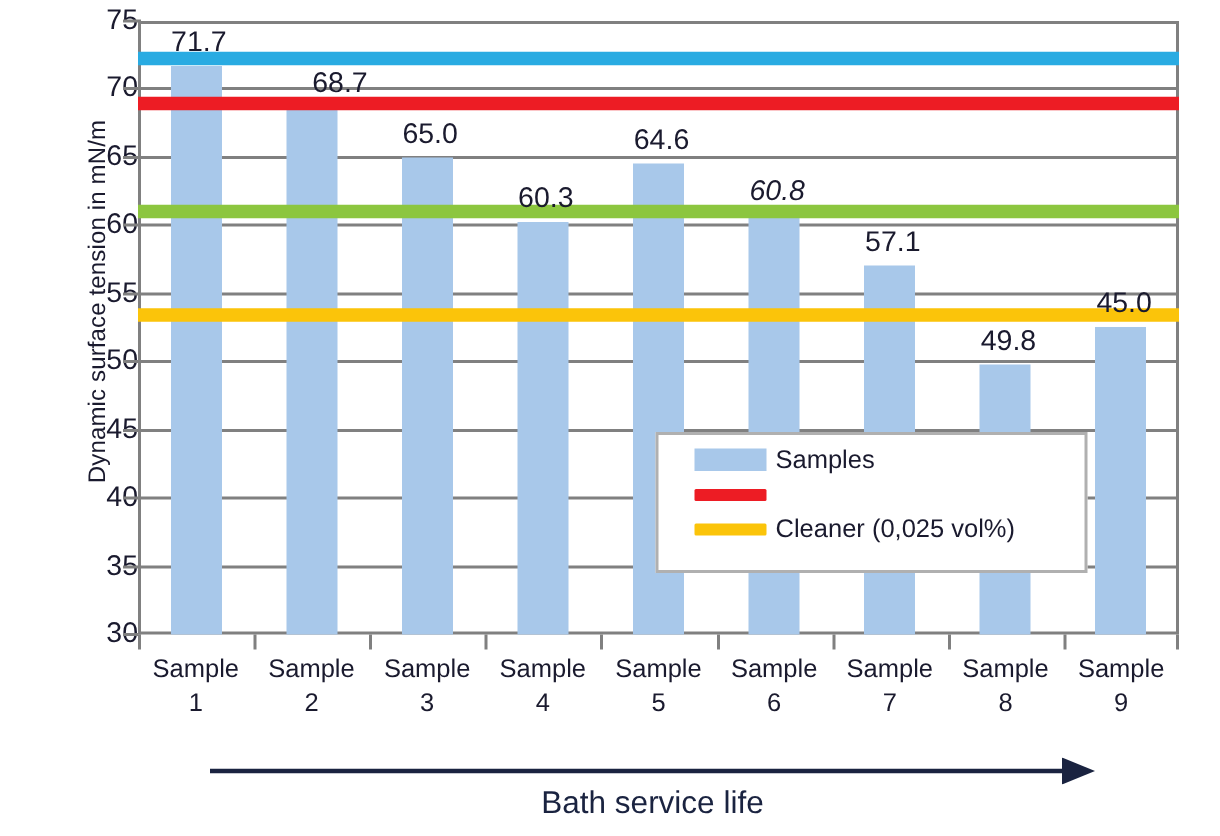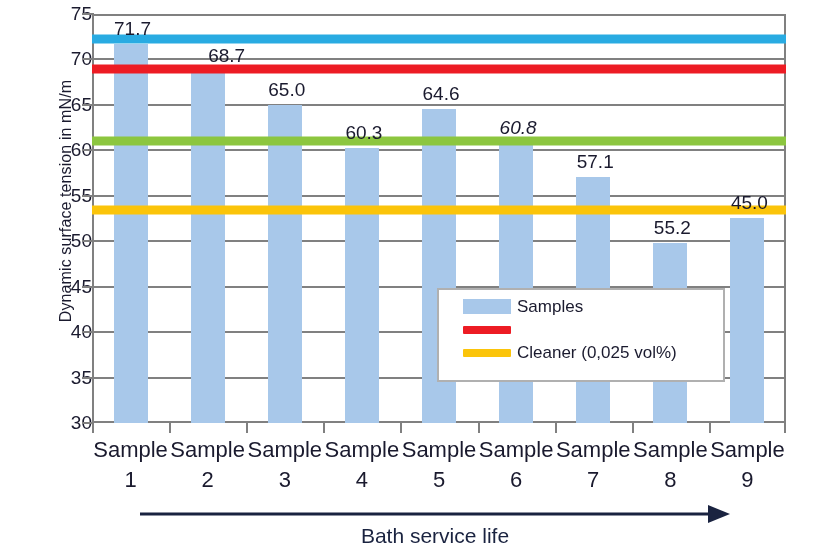--- a/index.html
+++ b/index.html
@@ -120,21 +120,21 @@
     top: 0;
     width: 2px;
     height: 10px;
     background: #808080;
   }
   .x-label {
     position: absolute;
     top: 12px;
     width: 90px;
     text-align: center;
-    font-size: 22px;
+    font-size: 17px;
     line-height: 1.35;
     color: #1a1a2e;
     transform: translateX(-50%);
   }
 
   
   #legend {
     position: absolute;
     left: 437px;
     top: 288px;
@@ -253,21 +253,21 @@
         <div class="refline" style="top: 196.32px; background: rgb(251, 196, 10);"></div>
       </div>
     <div id="bar-labels">
         <div class="bar-label" style="left: 40.5556px; top: 3.99333px;">71.7</div>
         <div class="bar-label" style="left: 117.667px; top: 31.26px; margin-left: 17px;">68.7</div>
         <div class="bar-label" style="left: 194.778px; top: 64.8889px;">65.0</div>
         <div class="bar-label" style="left: 271.889px; top: 107.607px;">60.3</div>
         <div class="bar-label" style="left: 349px; top: 68.5244px;">64.6</div>
         <div class="bar-label" style="left: 426.111px; top: 103.062px; font-style: italic;">60.8</div>
         <div class="bar-label" style="left: 503.222px; top: 136.691px;">57.1</div>
-        <div class="bar-label" style="left: 580.333px; top: 203.04px;">55.2</div>
+        <div class="bar-label" style="left: 580.333px; top: 203.04px;">49.8</div>
         <div class="bar-label" style="left: 657.444px; top: 177.591px;">45.0</div>
       </div>
   </div>
 
   <div id="x-axis">
       <div class="x-tickmark" style="left: 0px;"></div>
       <div class="x-tickmark" style="left: 77.1111px;"></div>
       <div class="x-tickmark" style="left: 154.222px;"></div>
       <div class="x-tickmark" style="left: 231.333px;"></div>
       <div class="x-tickmark" style="left: 308.444px;"></div>

